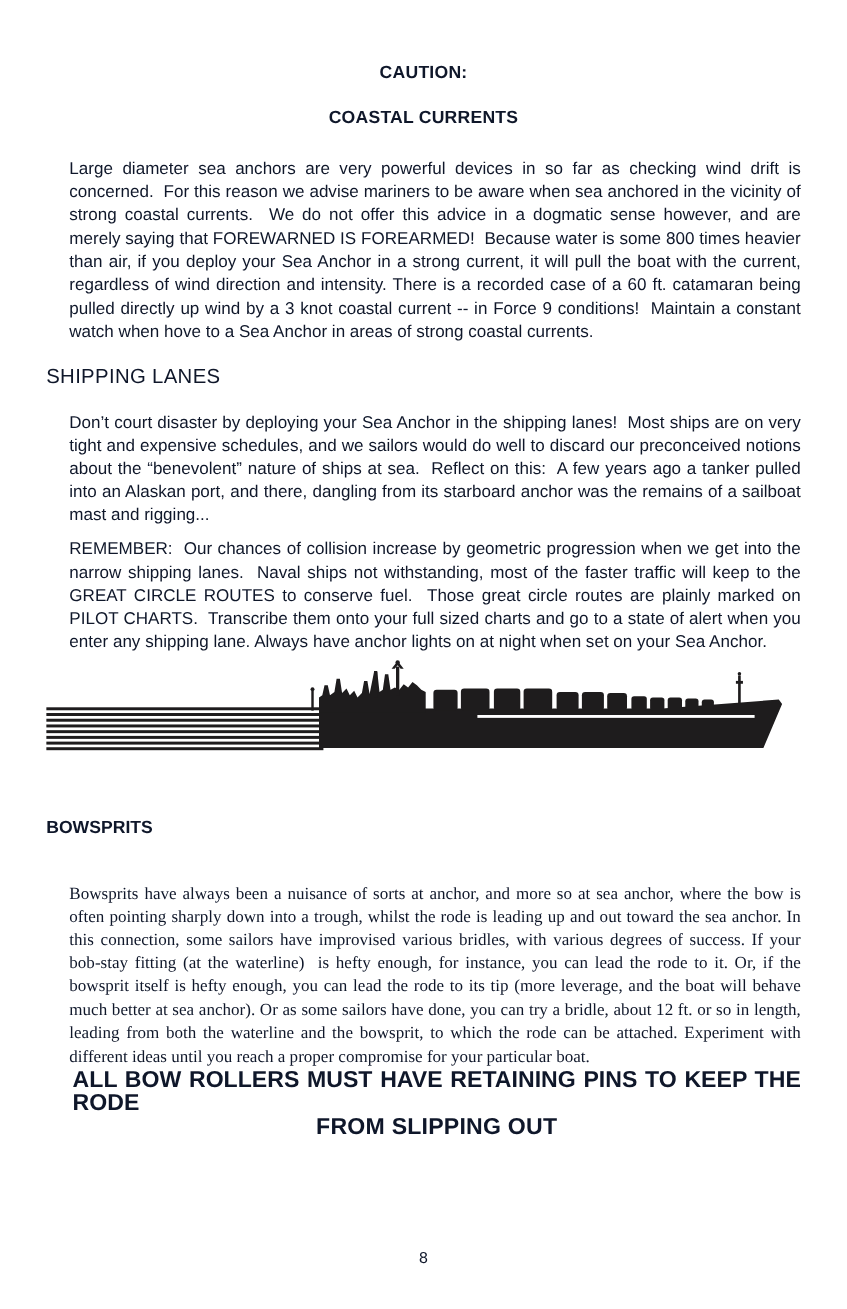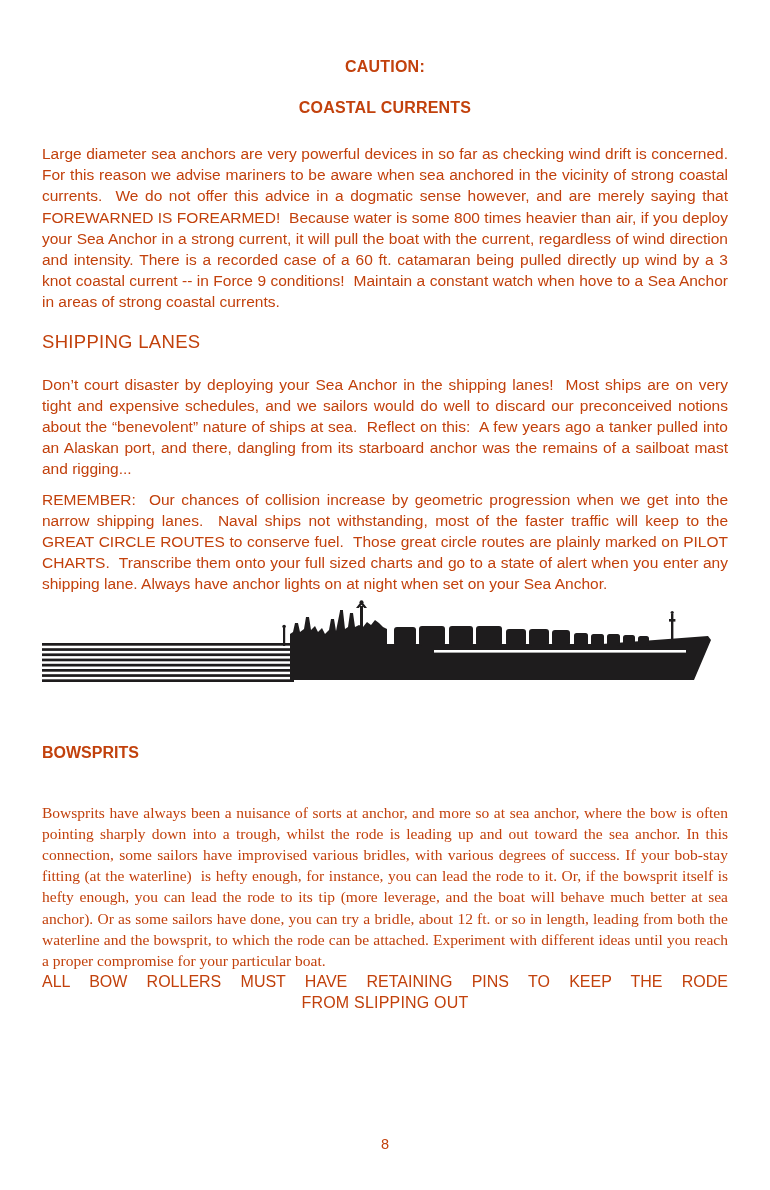--- a/index.html
+++ b/index.html
@@ -1,21 +1,21 @@
 <!DOCTYPE html>
 <html><head>
 <meta charset="utf-8">
 <style>
   * { margin: 0; padding: 0; box-sizing: border-box; }
   html, body { background: #e8e8e8; }
   .page {
     width: 770px;
     height: 1190px;
     background: #ffffff;
-    color: #c2410c;
+    color: #0f172a;
     position: relative;
     overflow: hidden;
     font-family: "Liberation Sans", sans-serif;
     margin: 0 auto;
   }
   .content { padding: 58px 42px 0 42px; }
   .h-caution {
     font-size: 16px;
     font-weight: 700;
     line-height: 18px;
@@ -36,29 +36,31 @@
     font-weight: 700;
     line-height: 18px;
     text-align: left;
     margin-top: 56px;
   }
   .body-text {
     font-size: 15.5px;
     line-height: 21.2px;
     text-align: justify;
     white-space: pre-wrap;
+    margin-left: 21px;
   }
   .body-text.first { margin-top: 26px; }
   .body-text.after-heading { margin-top: 22px; }
   .body-text.follow { margin-top: 9px; }
   .body-text.bowsprits-body { margin-top: 40px; font-family: Liberation Serif, serif; }
   .warning {
-    font-size: 16px;
-    font-weight: 400;
+    font-size: 21px;
+    font-weight: 700;
     line-height: 21.2px;
+    margin-left: 24px;
   }
   .warning .w-line1 { text-align: justify; text-align-last: justify; }
   .warning .w-line2 { text-align: center; letter-spacing: 0.2px; }
   figure.ship {
     margin-top: 3px;
     width: 676px;
     height: 90px;
   }
   figure.ship svg { display: block; color: #1e1c1d; }
   .page-number {

